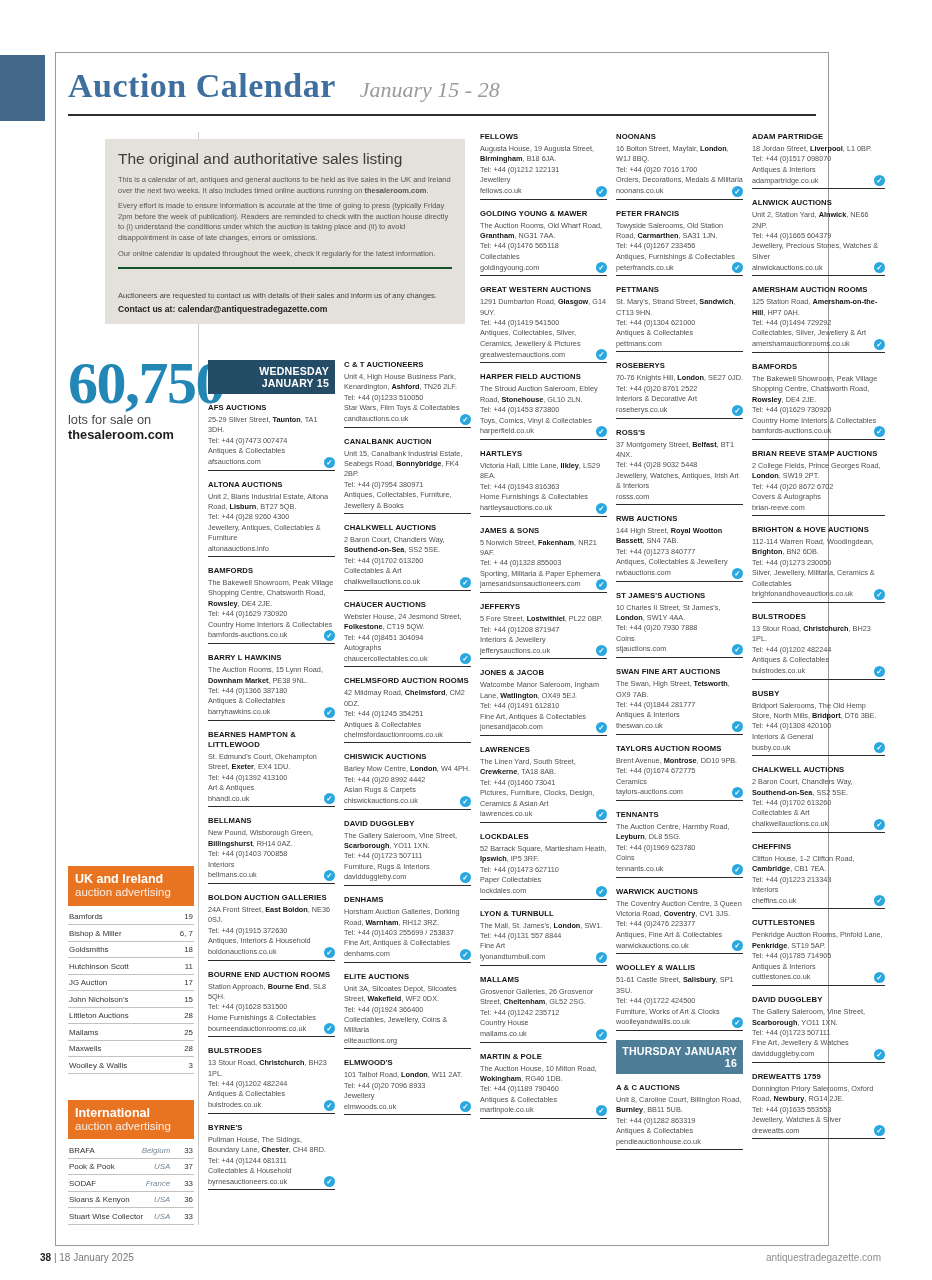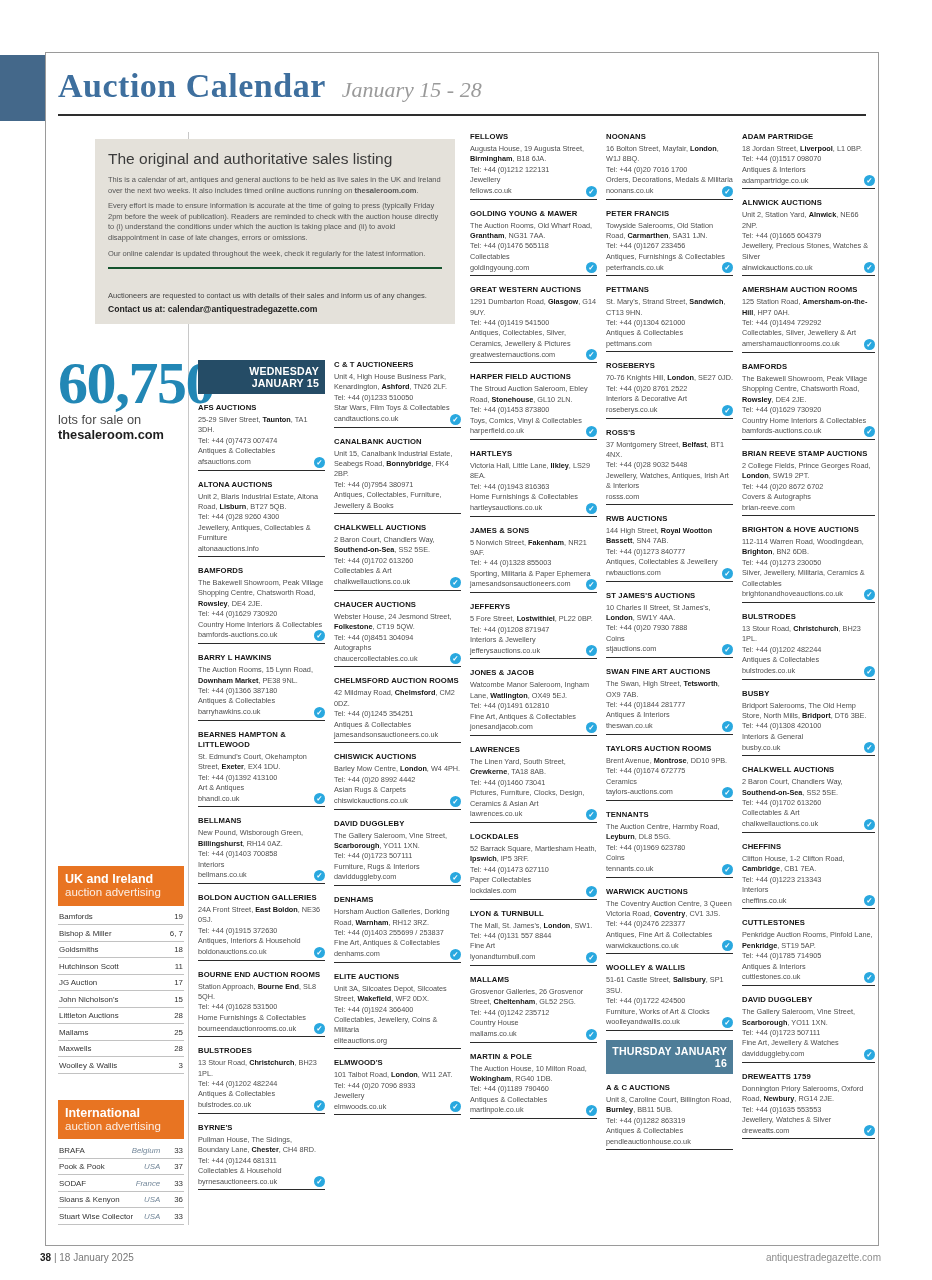--- a/index.html
+++ b/index.html
@@ -1,22 +1,22 @@
 <!DOCTYPE html>
 <html><head>
 <meta charset="utf-8">
 <style>
   html,body{margin:0;padding:0;background:#fff;}
   .sheet{position:relative;width:932px;height:1280px;background:#fff;overflow:hidden;
          font-family:"Liberation Sans",sans-serif;color:#4d4d4d;}
   .corner-tab{position:absolute;left:0;top:55px;width:45px;height:66px;background:#44688a;}
-  .frame{position:absolute;left:45px;top:52px;width:834px;height:1194px;border:1px solid #9a9a9a;box-sizing:border-box;}
+  .frame{position:absolute;left:55px;top:52px;width:774px;height:1194px;border:1px solid #9a9a9a;box-sizing:border-box;}
   .masthead{padding:14px 12px 0 12px;display:flex;align-items:baseline;}
   .mast-title{font-family:"Liberation Serif",serif;font-weight:bold;font-size:34px;color:#3e6f9e;letter-spacing:.5px;}
-  .mast-date{font-family:"Liberation Serif",serif;font-style:italic;font-size:22px;color:#9a9a9a;margin-left:16px;}
+  .mast-date{font-family:"Liberation Serif",serif;font-style:italic;font-size:22px;color:#9a9a9a;margin-left:24px;}
   .mast-rule{border-bottom:2px solid #2e2e2e;margin:9px 12px 0 12px;}
   .content{display:flex;gap:9px;margin:16px 12px 0 12px;}
   .rail{width:126px;flex:none;border-right:1px solid #c8c8c8;padding-right:4px;}
   .listing-col{width:127px;flex:none;}
   .listing-col.last{width:133px;}
   .start-low{margin-top:228px;}
   
   .intro-box{position:absolute;left:49px;top:86px;width:360px;background:#e4e1da;z-index:3;padding:11px 13px 10px 13px;box-sizing:border-box;}
   .intro-h{font-size:15.5px;color:#3b3b3b;margin-bottom:7px;}
   .intro-p{font-size:7.5px;line-height:10.6px;color:#555;margin-bottom:5px;}
@@ -310,21 +310,21 @@
               <span class="entry-text">chaucercollectables.co.uk</span>
               <span class="chk">✓</span>
             </div>
           </div>
           <div class="entry">
             <div class="entry-name">CHELMSFORD AUCTION ROOMS</div>
             <div class="entry-text"><span>42 Mildmay Road, </span><b>Chelmsford</b><span>, CM2 0DZ.</span></div>
             <div class="entry-text">Tel: +44 (0)1245 354251</div>
             <div class="entry-text">Antiques &amp; Collectables</div>
             <div class="web-row">
-              <span class="entry-text">jamesandsonsauctioneers.co.uk</span>
+              <span class="entry-text">chelmsfordauctionrooms.co.uk</span>
             </div>
           </div>
           <div class="entry">
             <div class="entry-name">CHISWICK AUCTIONS</div>
             <div class="entry-text"><span>Barley Mow Centre, </span><b>London</b><span>, W4 4PH.</span></div>
             <div class="entry-text">Tel: +44 (0)20 8992 4442</div>
             <div class="entry-text">Asian Rugs &amp; Carpets</div>
             <div class="web-row">
               <span class="entry-text">chiswickauctions.co.uk</span>
               <span class="chk">✓</span>

